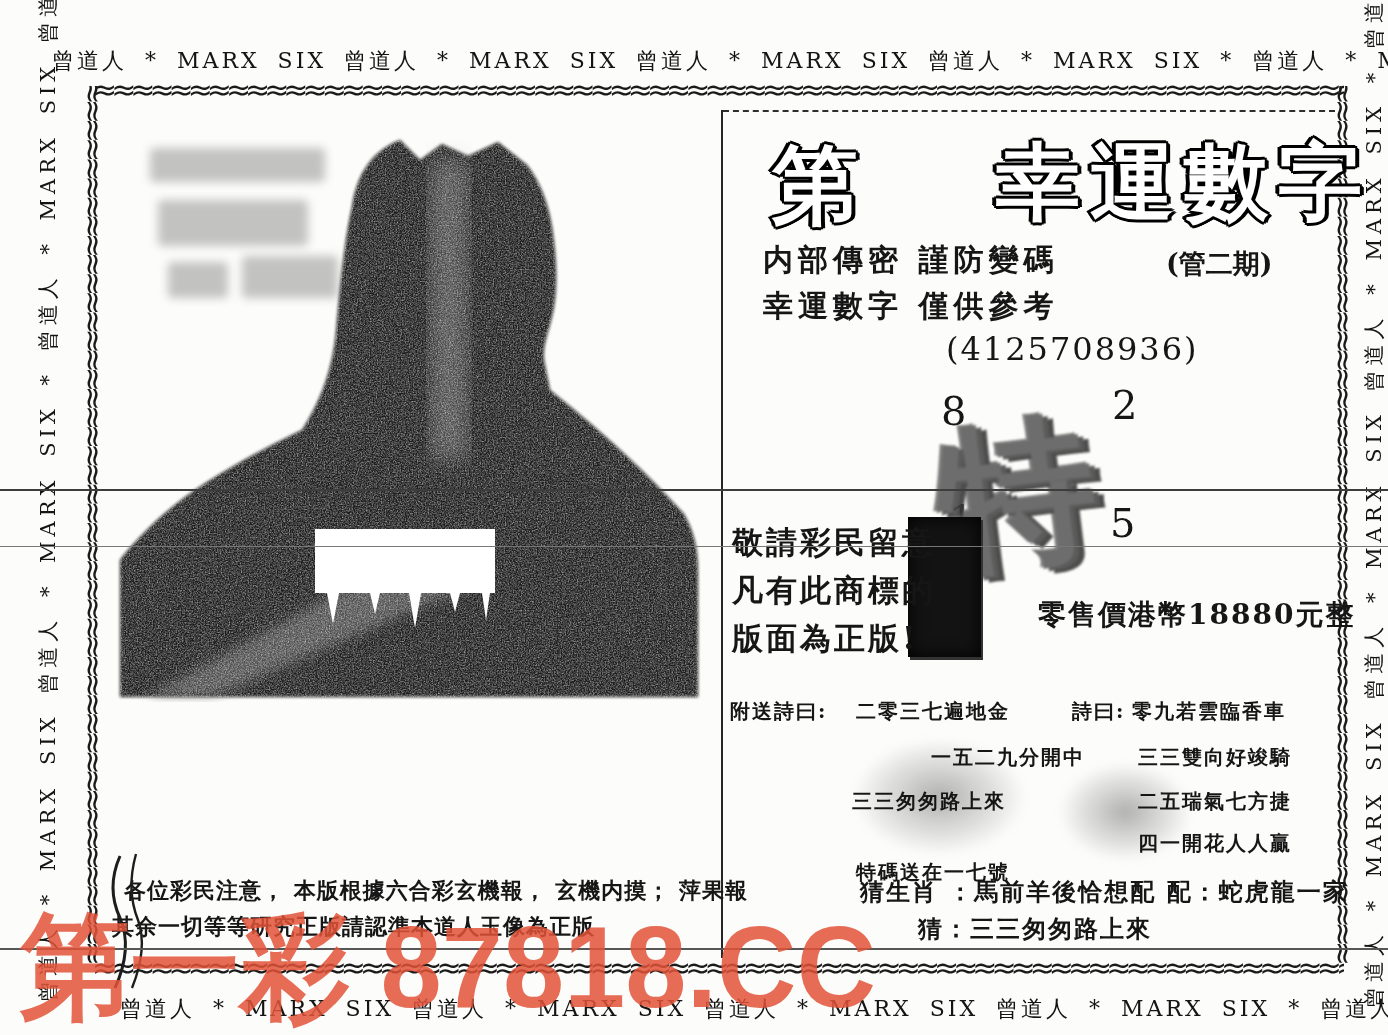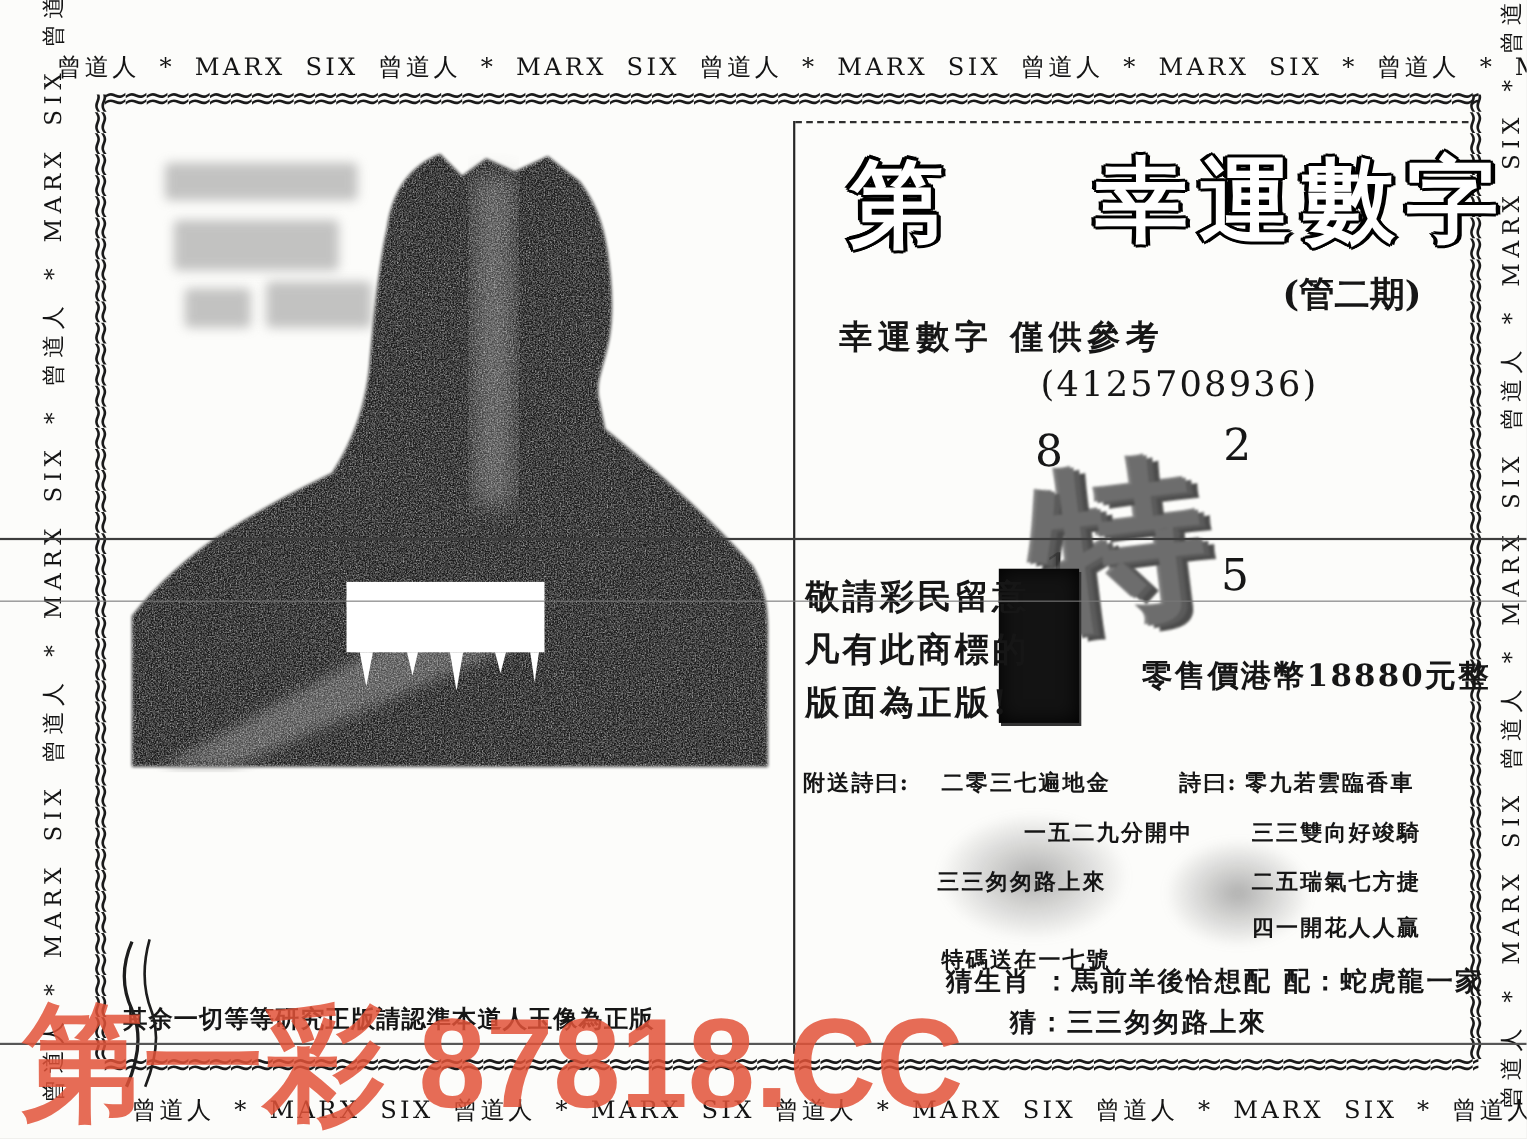--- a/index.html
+++ b/index.html
@@ -29,21 +29,21 @@
   .panel-top-edge{left:723px;top:110px;width:612px;height:0;border-top:2px dashed #2e2e2e;}
 
   
   .outline{color:#fff;font-weight:900;
     text-shadow:3px 0 #000,-3px 0 #000,0 3px #000,0 -3px #000,2px 2px #000,-2px -2px #000,
                 2px -2px #000,-2px 2px #000,4px 1px #000,-4px -1px #000;}
   .title-prefix{left:772px;top:128px;font-size:86px;}
   .title-suffix{left:996px;top:126px;font-size:84px;letter-spacing:10px;}
   .sec1{left:763px;top:240px;font-size:30px;font-weight:700;letter-spacing:5px;}
   .sec2{left:763px;top:286px;font-size:30px;font-weight:700;letter-spacing:5px;}
-  .issue{left:1166px;top:246px;font-size:32px;font-weight:700;}
+  .issue{left:1166px;top:246px;font-size:27px;font-weight:700;}
   .lucky{left:946px;top:330px;font-size:32px;letter-spacing:2px;}
   .num{font-size:40px;}
   .n8{left:941px;top:388px;} .n2{left:1112px;top:382px;}
   .n1{left:949px;top:496px;} .n5{left:1110px;top:500px;}
   .glyph3d{left:938px;top:390px;font-size:158px;font-weight:900;color:#5e5e5e;
     transform:rotate(-7deg);text-shadow:5px 3px 0 #4a4a4a,10px 6px 0 #3a3a3a,-3px -2px 0 #707070;
     filter:blur(1.2px);opacity:.9;}
   .stamp{left:908px;top:517px;width:73px;height:140px;background:#131313;
     box-shadow:2px 3px 0 #333,inset 0 0 18px #000;}
   .stnote{left:732px;font-size:31px;font-weight:700;letter-spacing:3px;}
@@ -139,30 +139,32 @@
     <g>
       <rect x="203" y="397" width="180" height="64" fill="#ffffff"></rect>
       <polygon points="215,461 227,461 221,492" fill="#ffffff"></polygon>
       <polygon points="258,461 268,461 263,482" fill="#ffffff"></polygon>
       <polygon points="297,461 309,461 303,496" fill="#ffffff"></polygon>
       <polygon points="338,461 348,461 343,480" fill="#ffffff"></polygon>
       <polygon points="370,461 378,461 374,488" fill="#ffffff"></polygon>
     </g>
   </svg>
 
+  <div class="abs pnote pn1">各位彩民注意， 本版根據六合彩玄機報， 玄機内摸； 萍果報</div>
   <div class="abs pnote pn2">其余一切等等研究正版請認準本道人玉像為正版</div>
 
   <svg class="abs scribble" width="70" height="140" viewBox="0 0 70 140">
     <path d="M28,4 q-14,32 0,62 q13,30 -5,70" stroke="#1d1d1d" stroke-width="3" fill="none"></path>
     <path d="M44,2 q-10,36 2,66 q10,28 -6,68" stroke="#1d1d1d" stroke-width="2.4" fill="none"></path>
   </svg>
 
   <div class="abs outline title-prefix">第</div>
   <div class="abs outline title-suffix">幸運數字</div>
 
+  <div class="abs sec1">内部傳密 謹防變碼</div>
   <div class="abs sec2">幸運數字 僅供參考</div>
   <div class="abs issue">(管二期)</div>
   <div class="abs lucky">(4125708936)</div>
 
   <div class="abs num n8">8</div>
   <div class="abs num n2">2</div>
   <div class="abs num n1">1</div>
   <div class="abs num n5">5</div>
 
   <div class="abs glyph3d">特</div>

